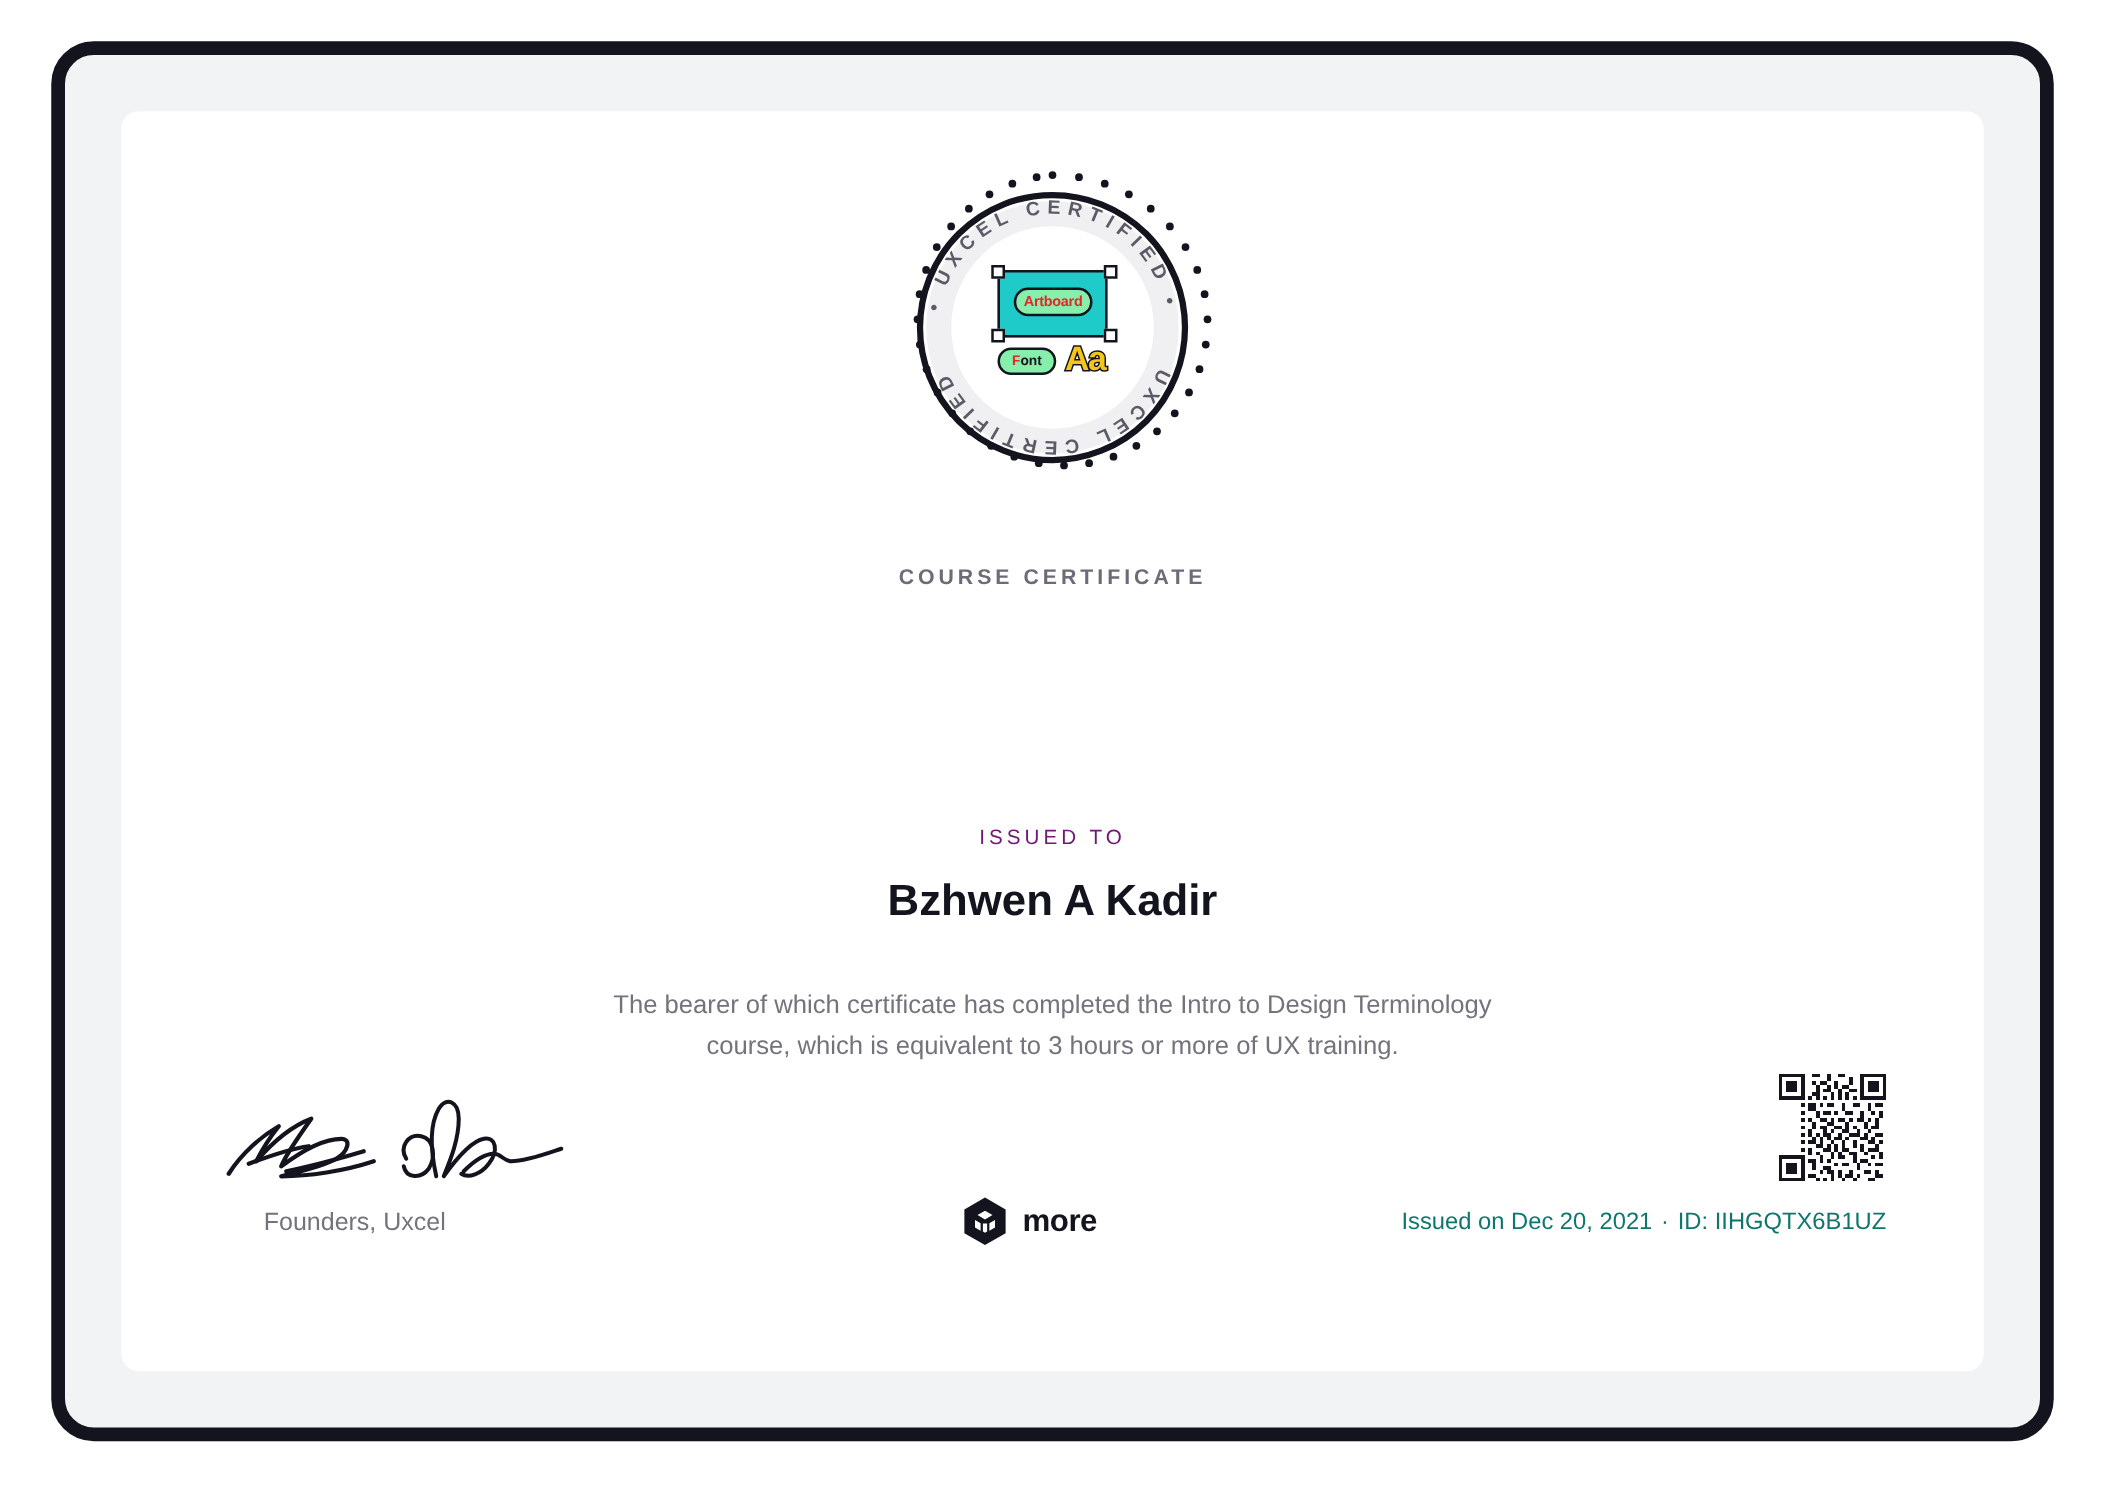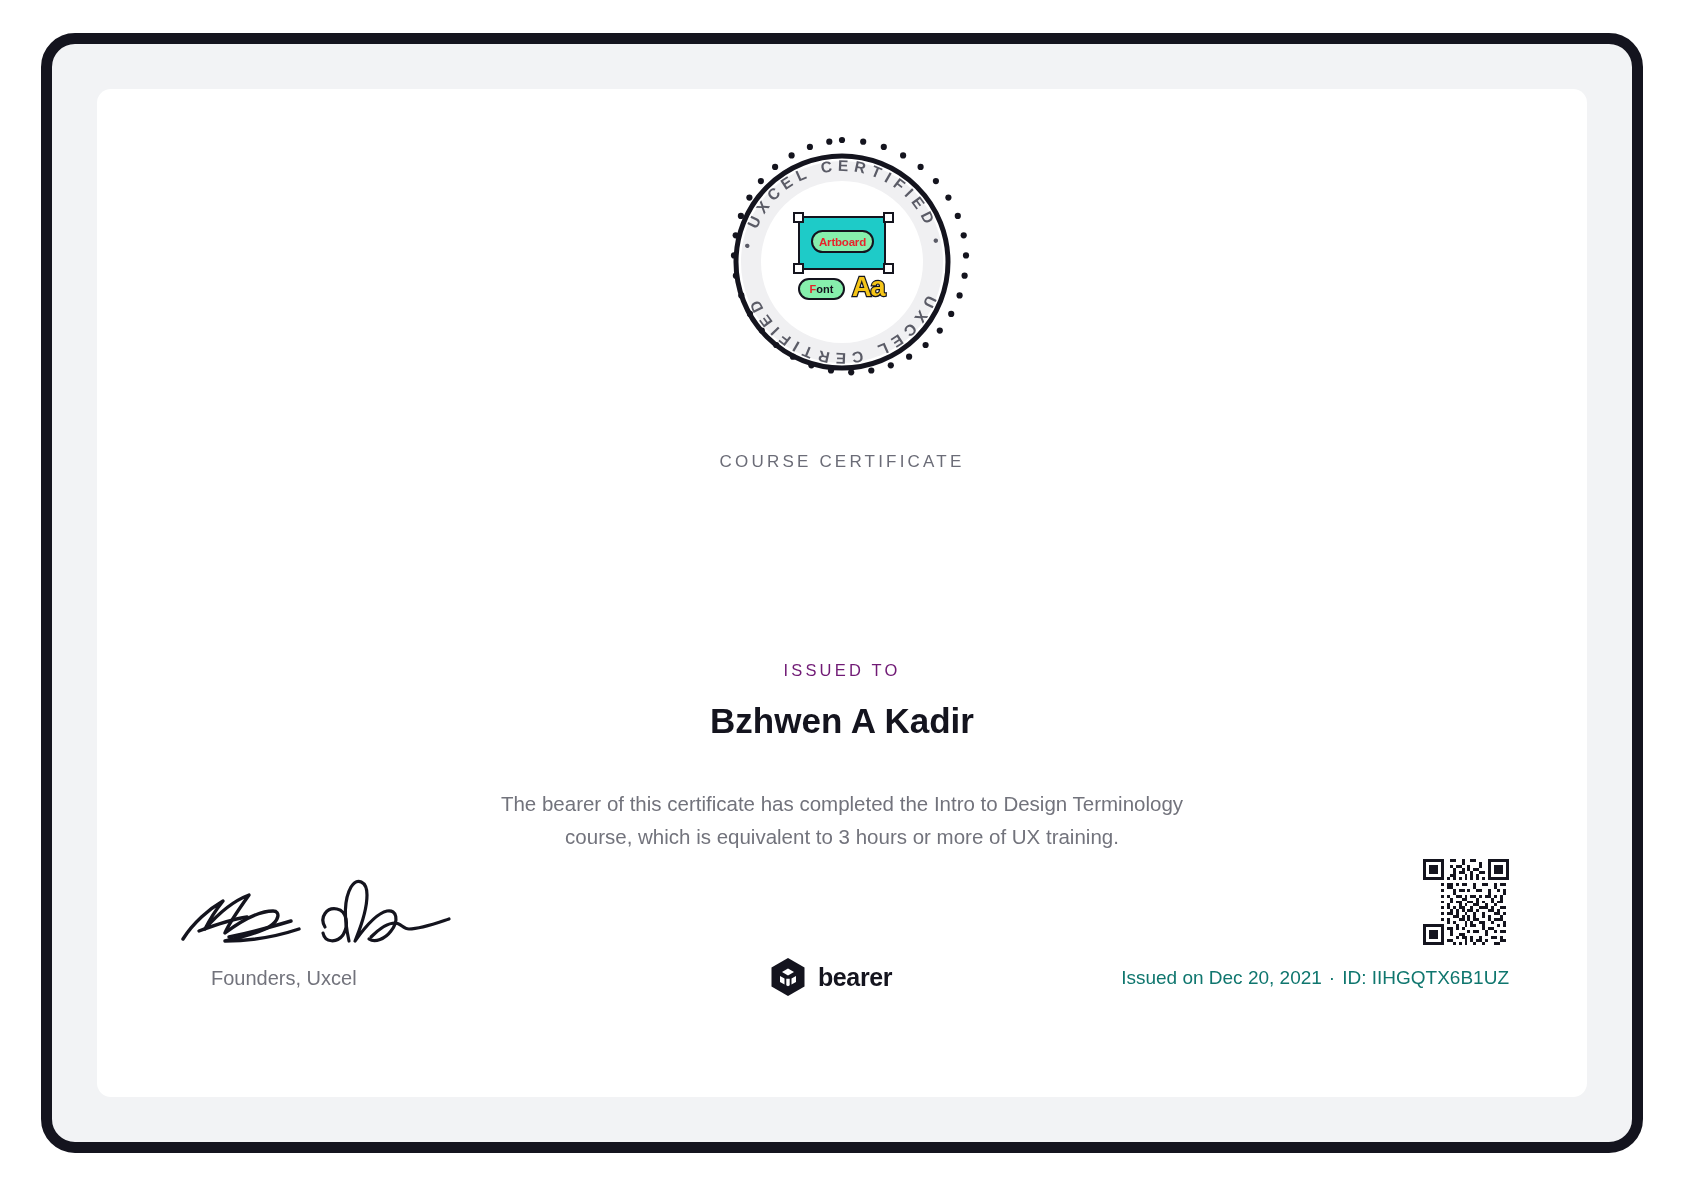--- a/index.html
+++ b/index.html
@@ -124,21 +124,21 @@
     letter-spacing: -1px;
   }
 
   
   .eyebrow {
     position: absolute;
     left: 0; right: 0;
     top: 363px;
     text-align: center;
     font-size: 17px;
-    font-weight: normal;
+    font-weight: bold;
     letter-spacing: 3.2px;
     color: #6b6c77;
   }
   .course-title {
     position: absolute;
     left: 0; right: 0;
     top: 405px;
     text-align: center;
     font-size: 92px;
     line-height: 1.05;
@@ -315,21 +315,21 @@
 
         <div class="aa-mark">Aa</div>
       </div>
     </div>
 
     <div class="eyebrow">COURSE CERTIFICATE</div>
     <div class="issued-label">ISSUED TO</div>
     <div class="recipient">Bzhwen A Kadir</div>
 
     <div class="blurb">
-      <span>The bearer of this certificate has completed the Intro to Design Terminology</span><br>
+      <span>The bearer of which certificate has completed the Intro to Design Terminology</span><br>
       <span>course, which is equivalent to 3 hours or more of UX training.</span>
     </div>
 
     <div class="signatures">
       <svg width="300" height="78" viewBox="0 0 300 78">
         <g fill="none" stroke="#14141e" stroke-width="3.4" stroke-linecap="round" stroke-linejoin="round">
 
           <path d="M8 68 C 18 52, 34 38, 48 30 C 40 40, 34 50, 30 58 C 42 44, 58 30, 74 24 C 64 38, 54 52, 50 62 C 66 50, 84 40, 98 40 C 106 40, 104 50, 94 56 C 84 62, 66 66, 50 70 C 72 70, 100 66, 124 58"></path>
           <path d="M24 60 C 40 54, 58 48, 72 46"></path>
           <path d="M54 66 C 74 62, 96 56, 116 50"></path>
@@ -346,21 +346,21 @@
     <div class="founders">Founders, Uxcel</div>
 
     <div class="brand">
       <svg width="38" height="40" viewBox="0 0 38 40">
         <path d="M19 1 L35.5 10.5 L35.5 29.5 L19 39 L2.5 29.5 L2.5 10.5 Z" fill="#14141e"></path>
         <path d="M19 11.5 L25 15 L19 18.5 L13 15 Z" fill="#ffffff"></path>
         <path d="M11 19 L15.5 21.6 L15.5 27.5 L11 24.9 Z" fill="#ffffff"></path>
         <path d="M27 19 L27 24.9 L22.5 27.5 L22.5 21.6 Z" fill="#ffffff"></path>
         <path d="M17.3 21.8 L20.7 21.8 L20.7 28.2 L19 29.2 L17.3 28.2 Z" fill="#ffffff"></path>
       </svg>
-      <span class="brand-name">bearer</span>
+      <span class="brand-name">more</span>
     </div>
 
     <div class="qr">
       <svg width="86" height="86" viewBox="0 0 29 29" shape-rendering="crispEdges">
         <rect width="29" height="29" fill="#ffffff"></rect>
         <g fill="#14141e">
 
           <rect x="0" y="0" width="7" height="1"></rect>
             <rect x="0" y="6" width="7" height="1"></rect>
           <rect x="0" y="0" width="1" height="7"></rect>

